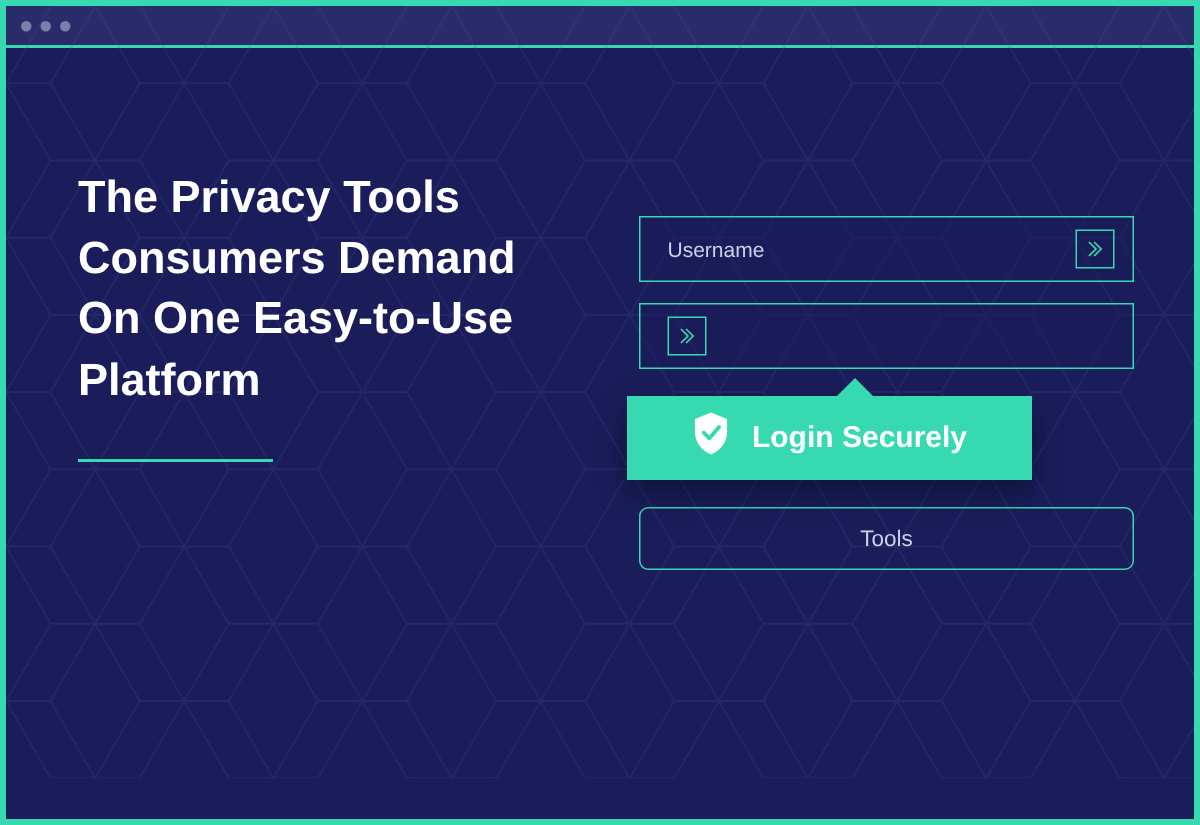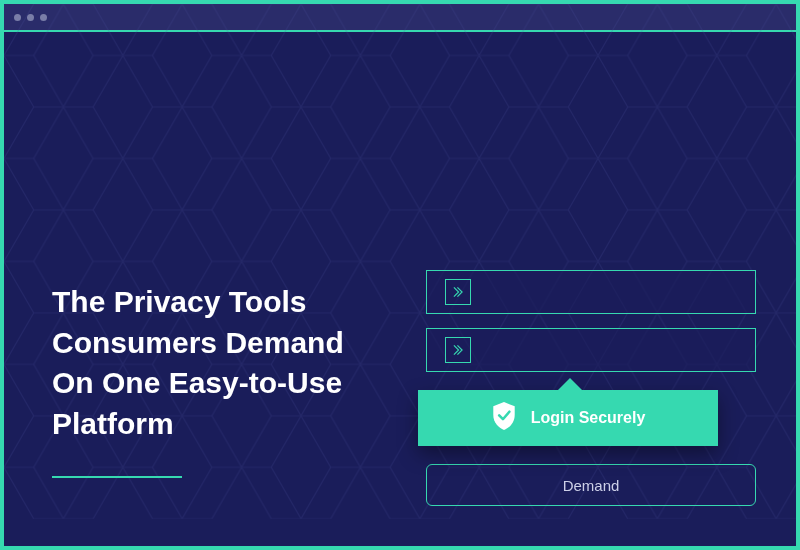--- a/index.html
+++ b/index.html
@@ -26,21 +26,20 @@
   .hexbg {
     position: absolute; inset: 0;
     opacity: 0.22;
     pointer-events: none;
   }
   .content {
     position: relative;
     display: flex;
     height: calc(100% - 28px);
     padding: 40px 40px 40px 48px;
-    align-items: flex-end;
   }
   .left {
     flex: 1;
     color: #fff;
     padding-top: 40px;
   }
   .headline {
     font-size: 30px;
     font-weight: 700;
     line-height: 1.35;
@@ -87,24 +86,24 @@
   .field input::placeholder { color: #cdd0e8; }
   .chev {
     width: 26px; height: 26px;
     display: flex; align-items: center; justify-content: center;
     border: 1px solid #36d9b0;
   }
   .tooltip {
     position: relative;
     background: #36d9b0;
     color: #fff;
-    font-size: 16px;
+    font-size: 20px;
     font-weight: 700;
     height: 56px;
-    width: 300px;
+    width: 270px;
     margin: 18px 0 18px -8px;
     display: flex;
     align-items: center;
     justify-content: center;
     gap: 14px;
     box-shadow: 0 8px 20px rgba(0,0,0,0.4);
   }
   .tooltip::before {
     content: "";
     position: absolute;
@@ -158,20 +157,21 @@
     <div class="content">
 
       <div class="left">
         <div class="headline">The Privacy Tools Consumers Demand On One Easy-to-Use Platform</div>
         <div class="divider"></div>
       </div>
 
       <div class="right">
 
         <div class="field">
+          <input type="text" placeholder="Username" style="">
           <span class="chev">
             <svg width="14" height="14" viewBox="0 0 24 24" fill="none">
               <path d="M5 4 L13 12 L5 20" stroke="#36d9b0" stroke-width="2" fill="none"></path>
               <path d="M11 4 L19 12 L11 20" stroke="#36d9b0" stroke-width="2" fill="none"></path>
             </svg>
           </span>
         </div>
 
         <div class="field">
           <span class="chev">
@@ -186,21 +186,21 @@
           <span>
             <svg width="26" height="30" viewBox="0 0 24 28">
               <path d="M12 1 L22 5 V13 C22 20 17 25 12 27 C7 25 2 20 2 13 V5 Z" fill="#ffffff"></path>
               <path d="M7.5 13.5 L11 17 L17 10" stroke="#36d9b0" stroke-width="2.4" fill="none" stroke-linecap="round" stroke-linejoin="round"></path>
             </svg>
           </span>
           <span>Login Securely</span>
         </div>
 
         <button class="loginbtn">
-          <span>Demand</span>
+          <span>Tools</span>
         </button>
 
       </div>
 
     </div>
 
   </div>
 </div>
 
 </body></html>

